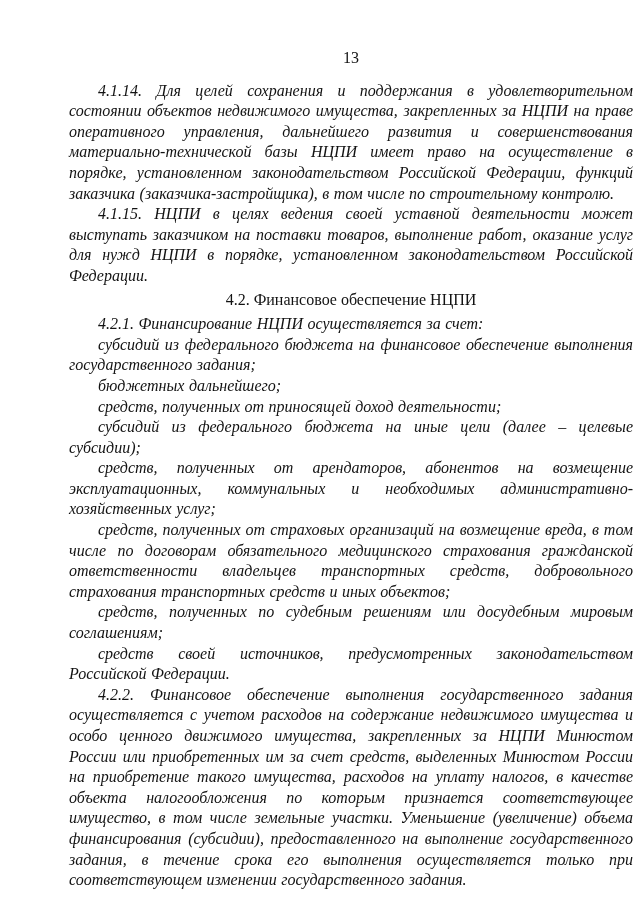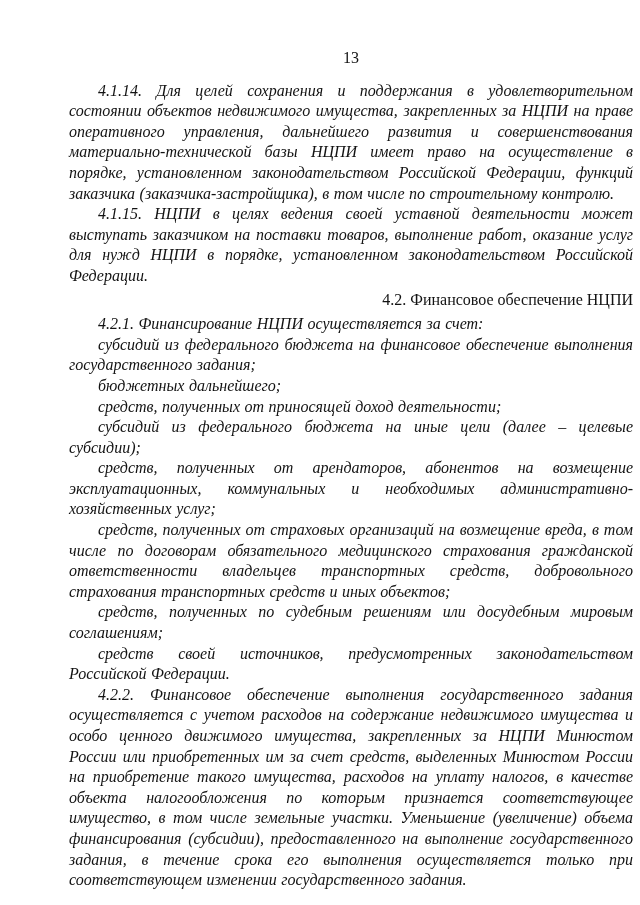--- a/index.html
+++ b/index.html
@@ -31,21 +31,21 @@
   }
   p.body {
     margin: 0;
     text-align: justify;
     text-indent: 29px;
     word-spacing: 0.5px;
     font-style: italic;
   }
   p.heading {
     margin: 3px 0 4px 0;
-    text-align: right;
+    text-align: center;
     text-indent: 0;
   }
 </style>
 </head>
 <body>
 
 <div class="page">
   <div class="content">
     <p class="page-number">13</p>
 

